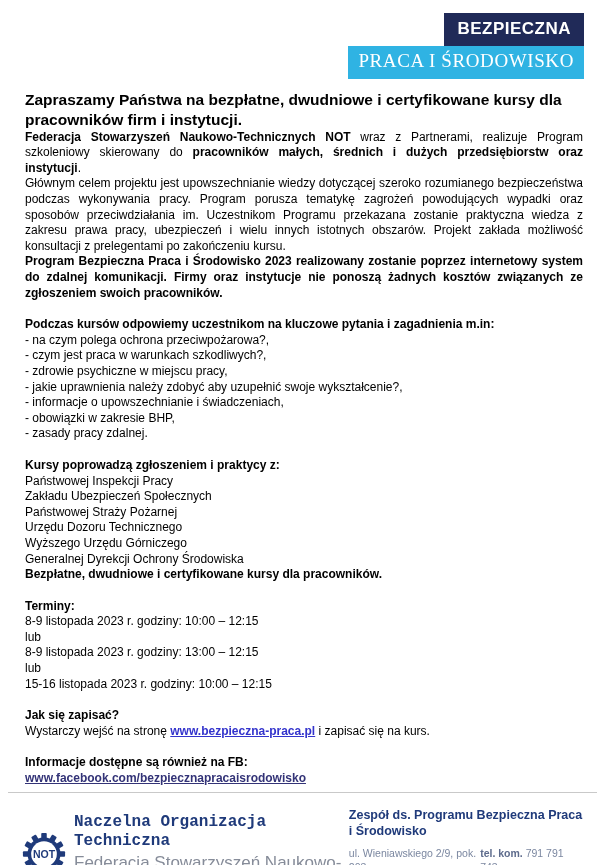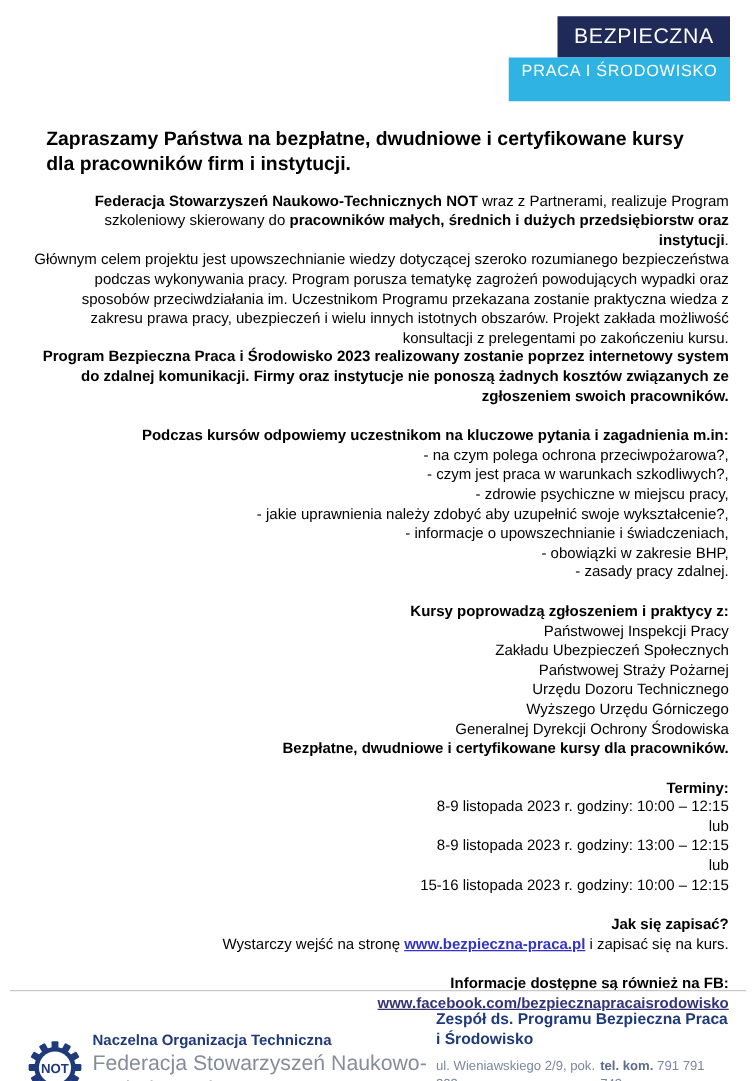--- a/index.html
+++ b/index.html
@@ -9,55 +9,56 @@
     background: #ffffff;
     font-family: "Liberation Sans", sans-serif;
     font-size: 12px; line-height: 1.3; color: #000;
     position: relative; overflow: hidden;
   }
 
   
   .brand { position: absolute; top: 13px; right: 21px; display: flex; flex-direction: column; align-items: flex-end; }
   .brand-top {
     background: var(--brand-navy, #202a58); color: #fff;
-    font-weight: 400; font-size: 17px; letter-spacing: 0.5px;
+    font-weight: 700; font-size: 17px; letter-spacing: 0.5px;
     padding: 5px 13px 6px;
   }
   .brand-bottom {
     background: var(--brand-cyan, #2fb3e3); color: #fff;
-    font-size: 13px; letter-spacing: 0.6px;
-    padding: 3px 10px 15px;
+    font-size: 19px; letter-spacing: 0.6px;
+    padding: 3px 10px 5px;
+    font-family: Liberation Serif, serif;
   }
 
   .content { padding: 90px 22px 0 25px; }
 
-  .heading { font-size: 15.5px; line-height: 1.28; font-weight: 700; margin: 12px; }
+  .heading { font-size: 15.5px; line-height: 1.28; font-weight: 700; margin: 0; }
 
   .sec { margin-top: 16px; }
   .intro { margin-top: 31px; }
   .just { text-align: justify; }
   .bold { font-weight: 700; }
-  .line { margin: 0; text-align: right; }
+  .line { margin: 0; }
 
   .link-blue {
     color: var(--link-blue, #3333cc);
     font-weight: 700; text-decoration: underline; cursor: pointer;
   }
   .link-navy {
     color: var(--link-navy, #333377);
     font-weight: 700; text-decoration: underline; cursor: pointer;
   }
 
   
   .footer { position: absolute; left: 0; right: 0; top: 792px; }
   .divider { border: 0; border-top: 1px solid var(--divider, #c9c9c9); margin: 0 8px; }
   .footer-cols { display: flex; justify-content: space-between; padding: 12px 22px 0 22px; }
   .footer-left { display: flex; align-items: center; }
   .gear { width: 44px; height: 44px; margin-right: 8px; flex: 0 0 auto; }
-  .org-name { color: var(--footer-navy, #1f3a7a); font-weight: 700; font-size: 12px; line-height: 1.2; }
+  .org-name { color: var(--footer-navy, #1f3a7a); font-weight: 700; font-size: 16px; line-height: 1.2; font-family: Liberation Mono, monospace; }
   .org-sub { color: #868c99; font-size: 17px; line-height: 1.25; }
   .footer-right { width: 302px; padding-top: 2px; }
   .team-title { color: var(--footer-navy, #1f3a7a); font-weight: 700; font-size: 12.5px; margin-bottom: 6px; }
   .contact-row { display: flex; }
   .contact-col { font-size: 10.5px; line-height: 1.35; color: var(--footer-gray, #7b87a0); }
   .contact-col.first { width: 152px; }
   .tel-label { font-weight: 700; color: #5d6b8c; }
 </style>
 </head>
 <body>

